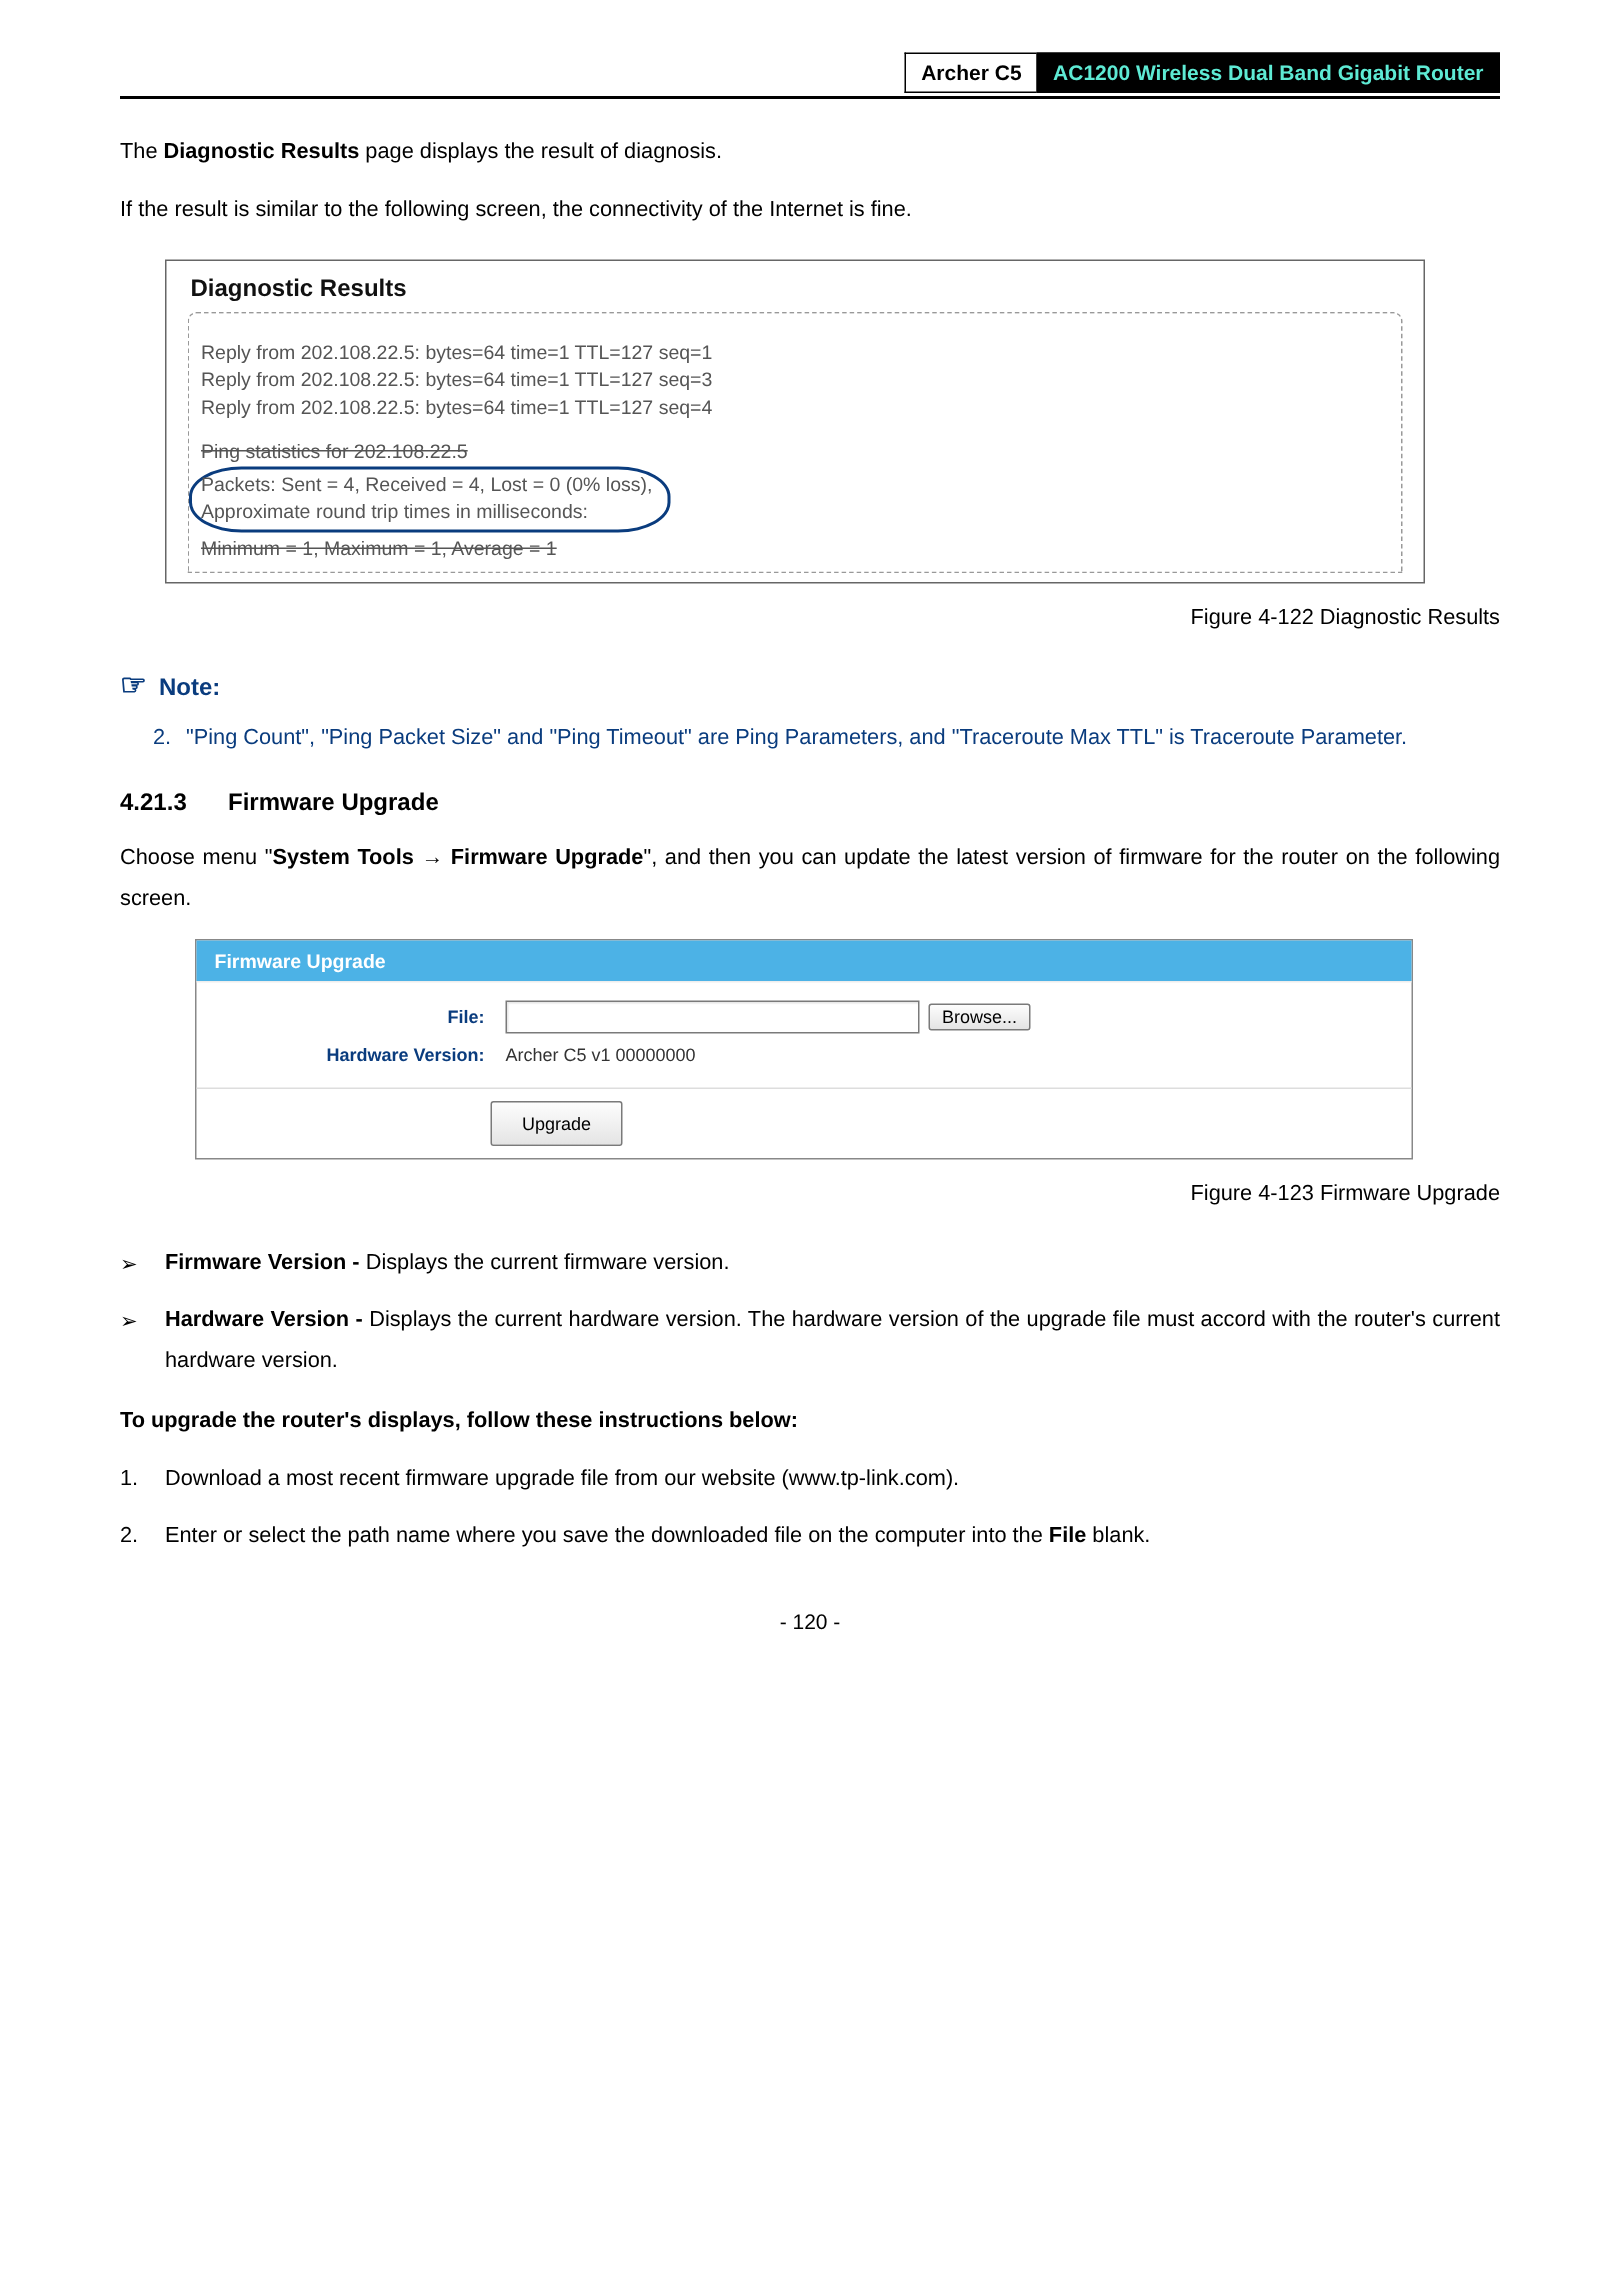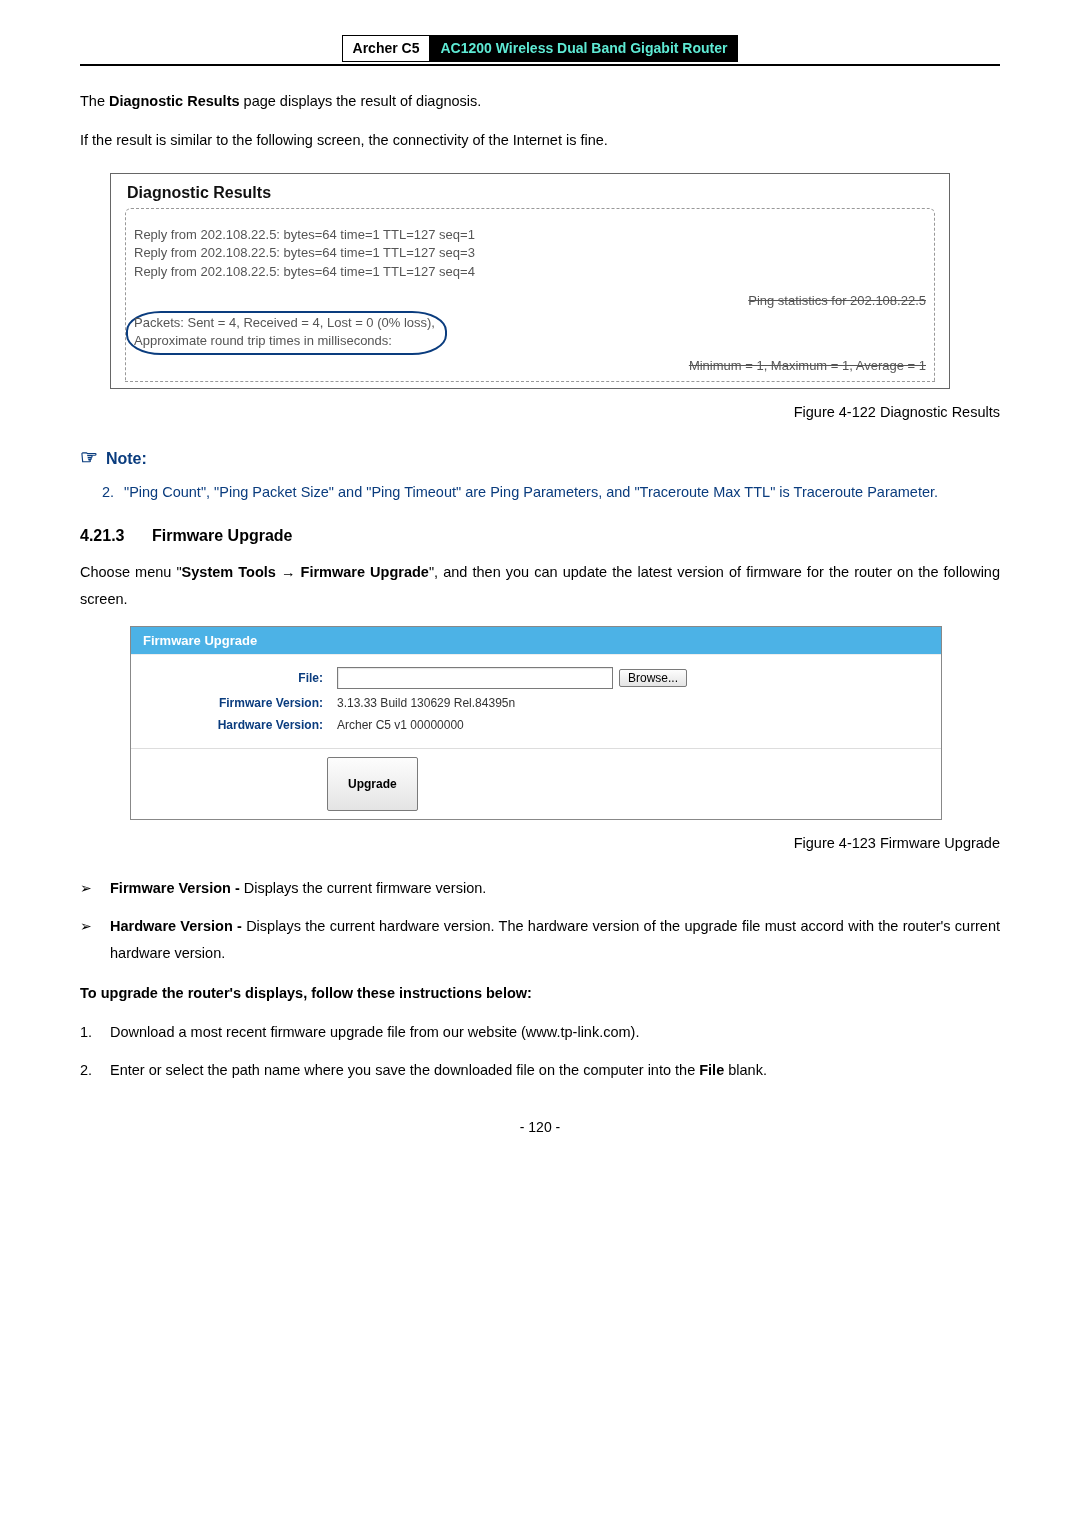--- a/index.html
+++ b/index.html
@@ -8,21 +8,21 @@
     color: #000;
     background: #fff;
     margin: 0;
     padding: 35px 80px 20px 80px;
     width: 920px;
     line-height: 1.35;
   }
 
   .header-bar {
     border-bottom: 2.5px solid #000;
-    text-align: center;
+    text-align: right;
     padding-bottom: 2px;
     margin-bottom: 22px;
   }
   .header-pill {
     display: inline-flex;
     align-items: stretch;
     font-weight: bold;
     font-size: 14px;
   }
   .header-pill .model {
@@ -61,21 +61,21 @@
     padding-left: 2px;
   }
   .diag-inner {
     border: 1px dashed #999;
     border-top-left-radius: 6px;
     border-top-right-radius: 6px;
     padding: 6px 8px;
     position: relative;
   }
   .diag-line { margin: 1px 0; color:#555; }
-  .strike { text-decoration: line-through; text-align: right; }
+  .strike { text-decoration: line-through; }
 
   .callout {
     border: 2.5px solid #0A3C7E;
     border-radius: 35px / 20px;
     padding: 0 10px 2px 6px;
     display: inline-block;
     margin: 0 0 1px -8px;
   }
 
   .fig-caption {
@@ -266,30 +266,26 @@
 
 <div class="fw-box">
   <div class="fw-head">Firmware Upgrade</div>
   <div class="fw-body">
     <div class="fw-row">
       <div class="fw-label">File:</div>
       <input class="fw-input" type="text" style="">
       <button class="fw-btn">Browse...</button>
     </div>
     <div class="fw-row">
-      <div class="fw-label">Firmware Version:</div>
-      <div class="fw-val">3.13.33 Build 130629 Rel.84395n</div>
-    </div>
-    <div class="fw-row">
       <div class="fw-label">Hardware Version:</div>
       <div class="fw-val">Archer C5 v1 00000000</div>
     </div>
   </div>
   <div class="fw-foot">
-    <button class="fw-btn" style="padding:19px 20px;font-weight:bold;">Upgrade</button>
+    <button class="fw-btn" style="padding:7px 20px;">Upgrade</button>
   </div>
 </div>
 
 <div class="fig-caption">Figure 4-123 Firmware Upgrade</div>
 
 <ul class="arrow-list">
   <li>
     <span class="sym">➢</span>
     <span class="txt"><span class="bold">Firmware Version -</span><span> Displays the current firmware version.</span></span>
   </li>

